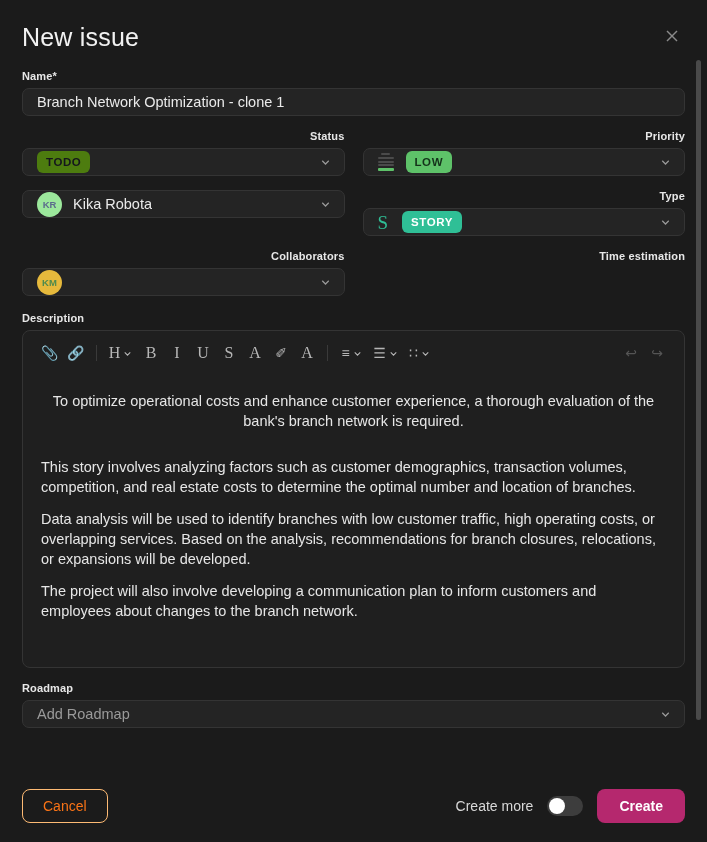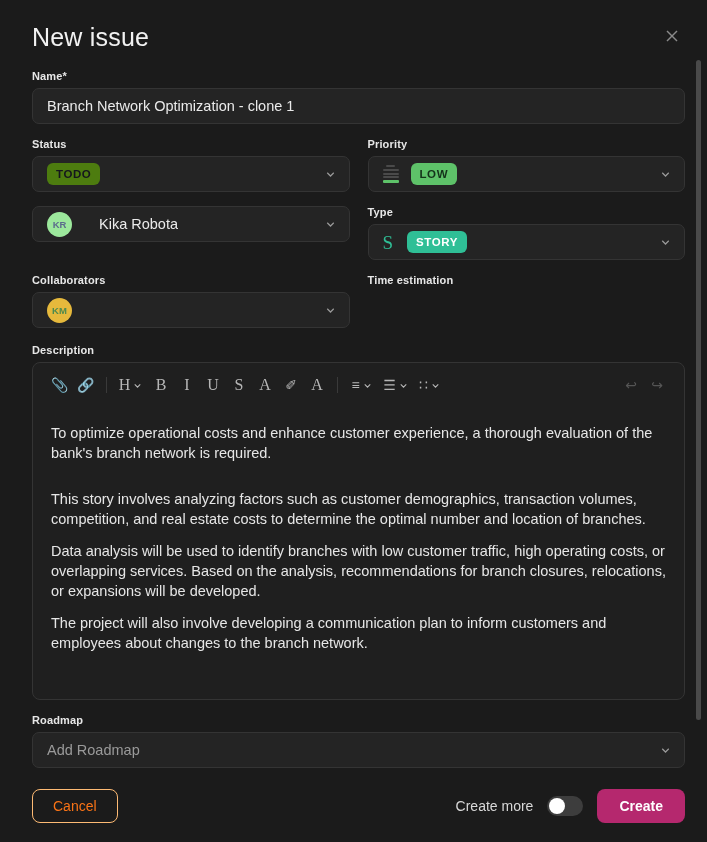--- a/index.html
+++ b/index.html
@@ -6,21 +6,21 @@
   html, body {
     width: 707px; height: 842px;
     background: #191919;
     font-family: "Liberation Sans", sans-serif;
     overflow: hidden;
   }
   .modal {
     position: relative;
     width: 707px; height: 842px;
     background: #1b1b1b;
-    display: flex; flex-direction: column; padding-left: 10px;
+    display: flex; flex-direction: column;
   }
 
   
   .header {
     position: relative;
     padding: 22px 22px 0 22px;
     flex: 0 0 auto;
   }
   .title {
     font-size: 25px;
@@ -63,21 +63,21 @@
     font-size: 11px;
     font-weight: 700;
     color: #e7e7e7;
     margin-bottom: 6px;
     letter-spacing: .15px;
   }
   .field-block { margin-top: 14px; }
 
   .control {
     position: relative;
-    height: 36px;
+    height: 28px;
     background: #242424;
     border: 1px solid #343434;
     border-radius: 7px;
     display: flex;
     align-items: center;
     padding: 0 34px 0 14px;
     cursor: pointer;
   }
   .control.text-input { cursor: text; }
   .control-value {
@@ -93,21 +93,21 @@
     right: 12px; top: 50%;
     transform: translateY(-50%);
     color: #9a9a9a;
     display: flex;
   }
 
   .row2 {
     display: flex;
     gap: 18px;
   }
-  .row2 > .col { flex: 1 1 0; min-width: 0; }
+  .row2 > .col { flex: 1 1 0; min-width: 0; text-align: right; }
 
   
   .badge {
     display: inline-flex;
     align-items: center;
     height: 22px;
     padding: 0 9px;
     border-radius: 6px;
     font-size: 11.5px;
     font-weight: 700;
@@ -117,21 +117,21 @@
   .badge.low  { background: #5ec269; color: #14321a; }
   .badge.story{ background: #2fbf96; color: #ffffff; }
 
   
   .avatar {
     width: 25px; height: 25px;
     border-radius: 50%;
     display: flex; align-items: center; justify-content: center;
     font-size: 9.5px; font-weight: 700;
     flex: 0 0 auto;
-    margin-right: 27px;
+    margin-right: 11px;
   }
   .avatar.kr { background: #9ce89c; color: #5b6b8c; }
   .avatar.km { background: #e6b93c; color: #4e8a4e; }
 
   
   .prio-icon {
     width: 16px; height: 18px;
     display: flex; flex-direction: column;
     justify-content: space-between;
     margin-right: 12px;
@@ -201,21 +201,21 @@
     padding: 16px 18px 10px 18px;
     overflow: hidden;
     flex: 1 1 auto;
   }
   .doc p {
     font-size: 14.5px;
     line-height: 1.38;
     color: #e6e6e6;
     margin-bottom: 12px;
   }
-  .doc p.gap { margin-bottom: 26px; }
+  .doc p.gap { margin-bottom: 26px; text-align: center; }
 
   
   .footer {
     flex: 0 0 auto;
     height: 72px;
     padding: 0 22px;
     display: flex;
     align-items: center;
     justify-content: space-between;
   }

